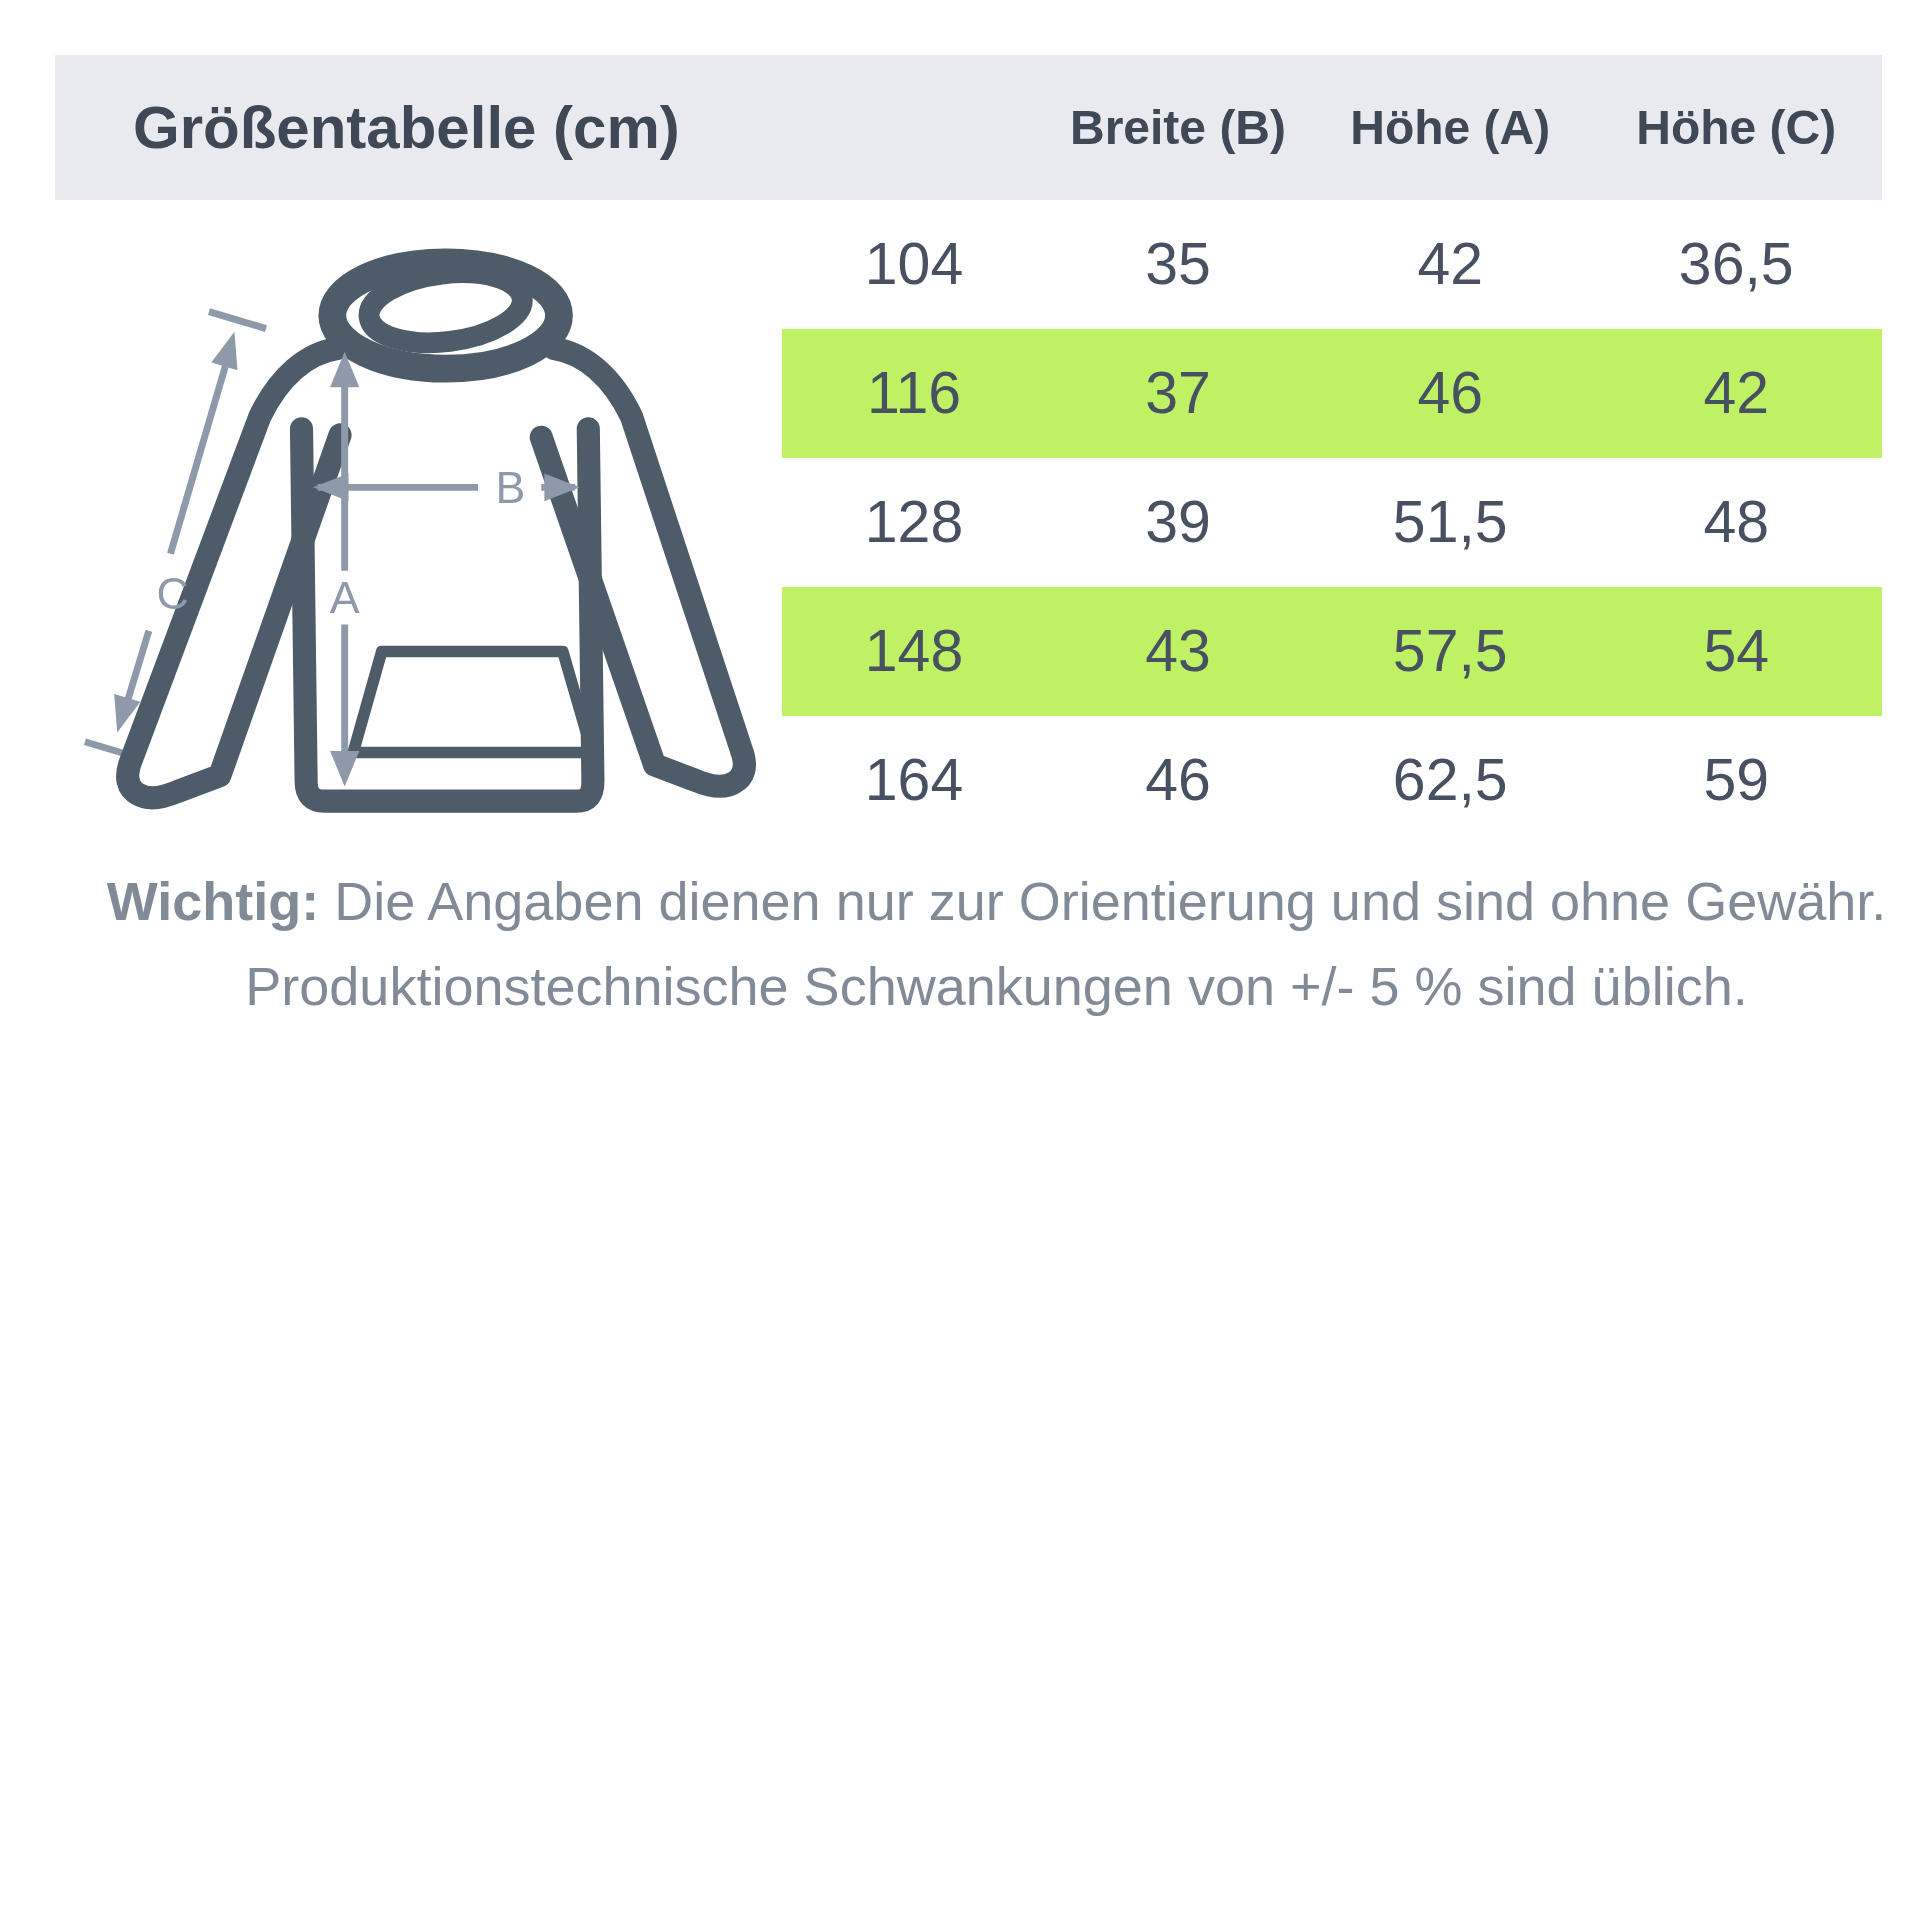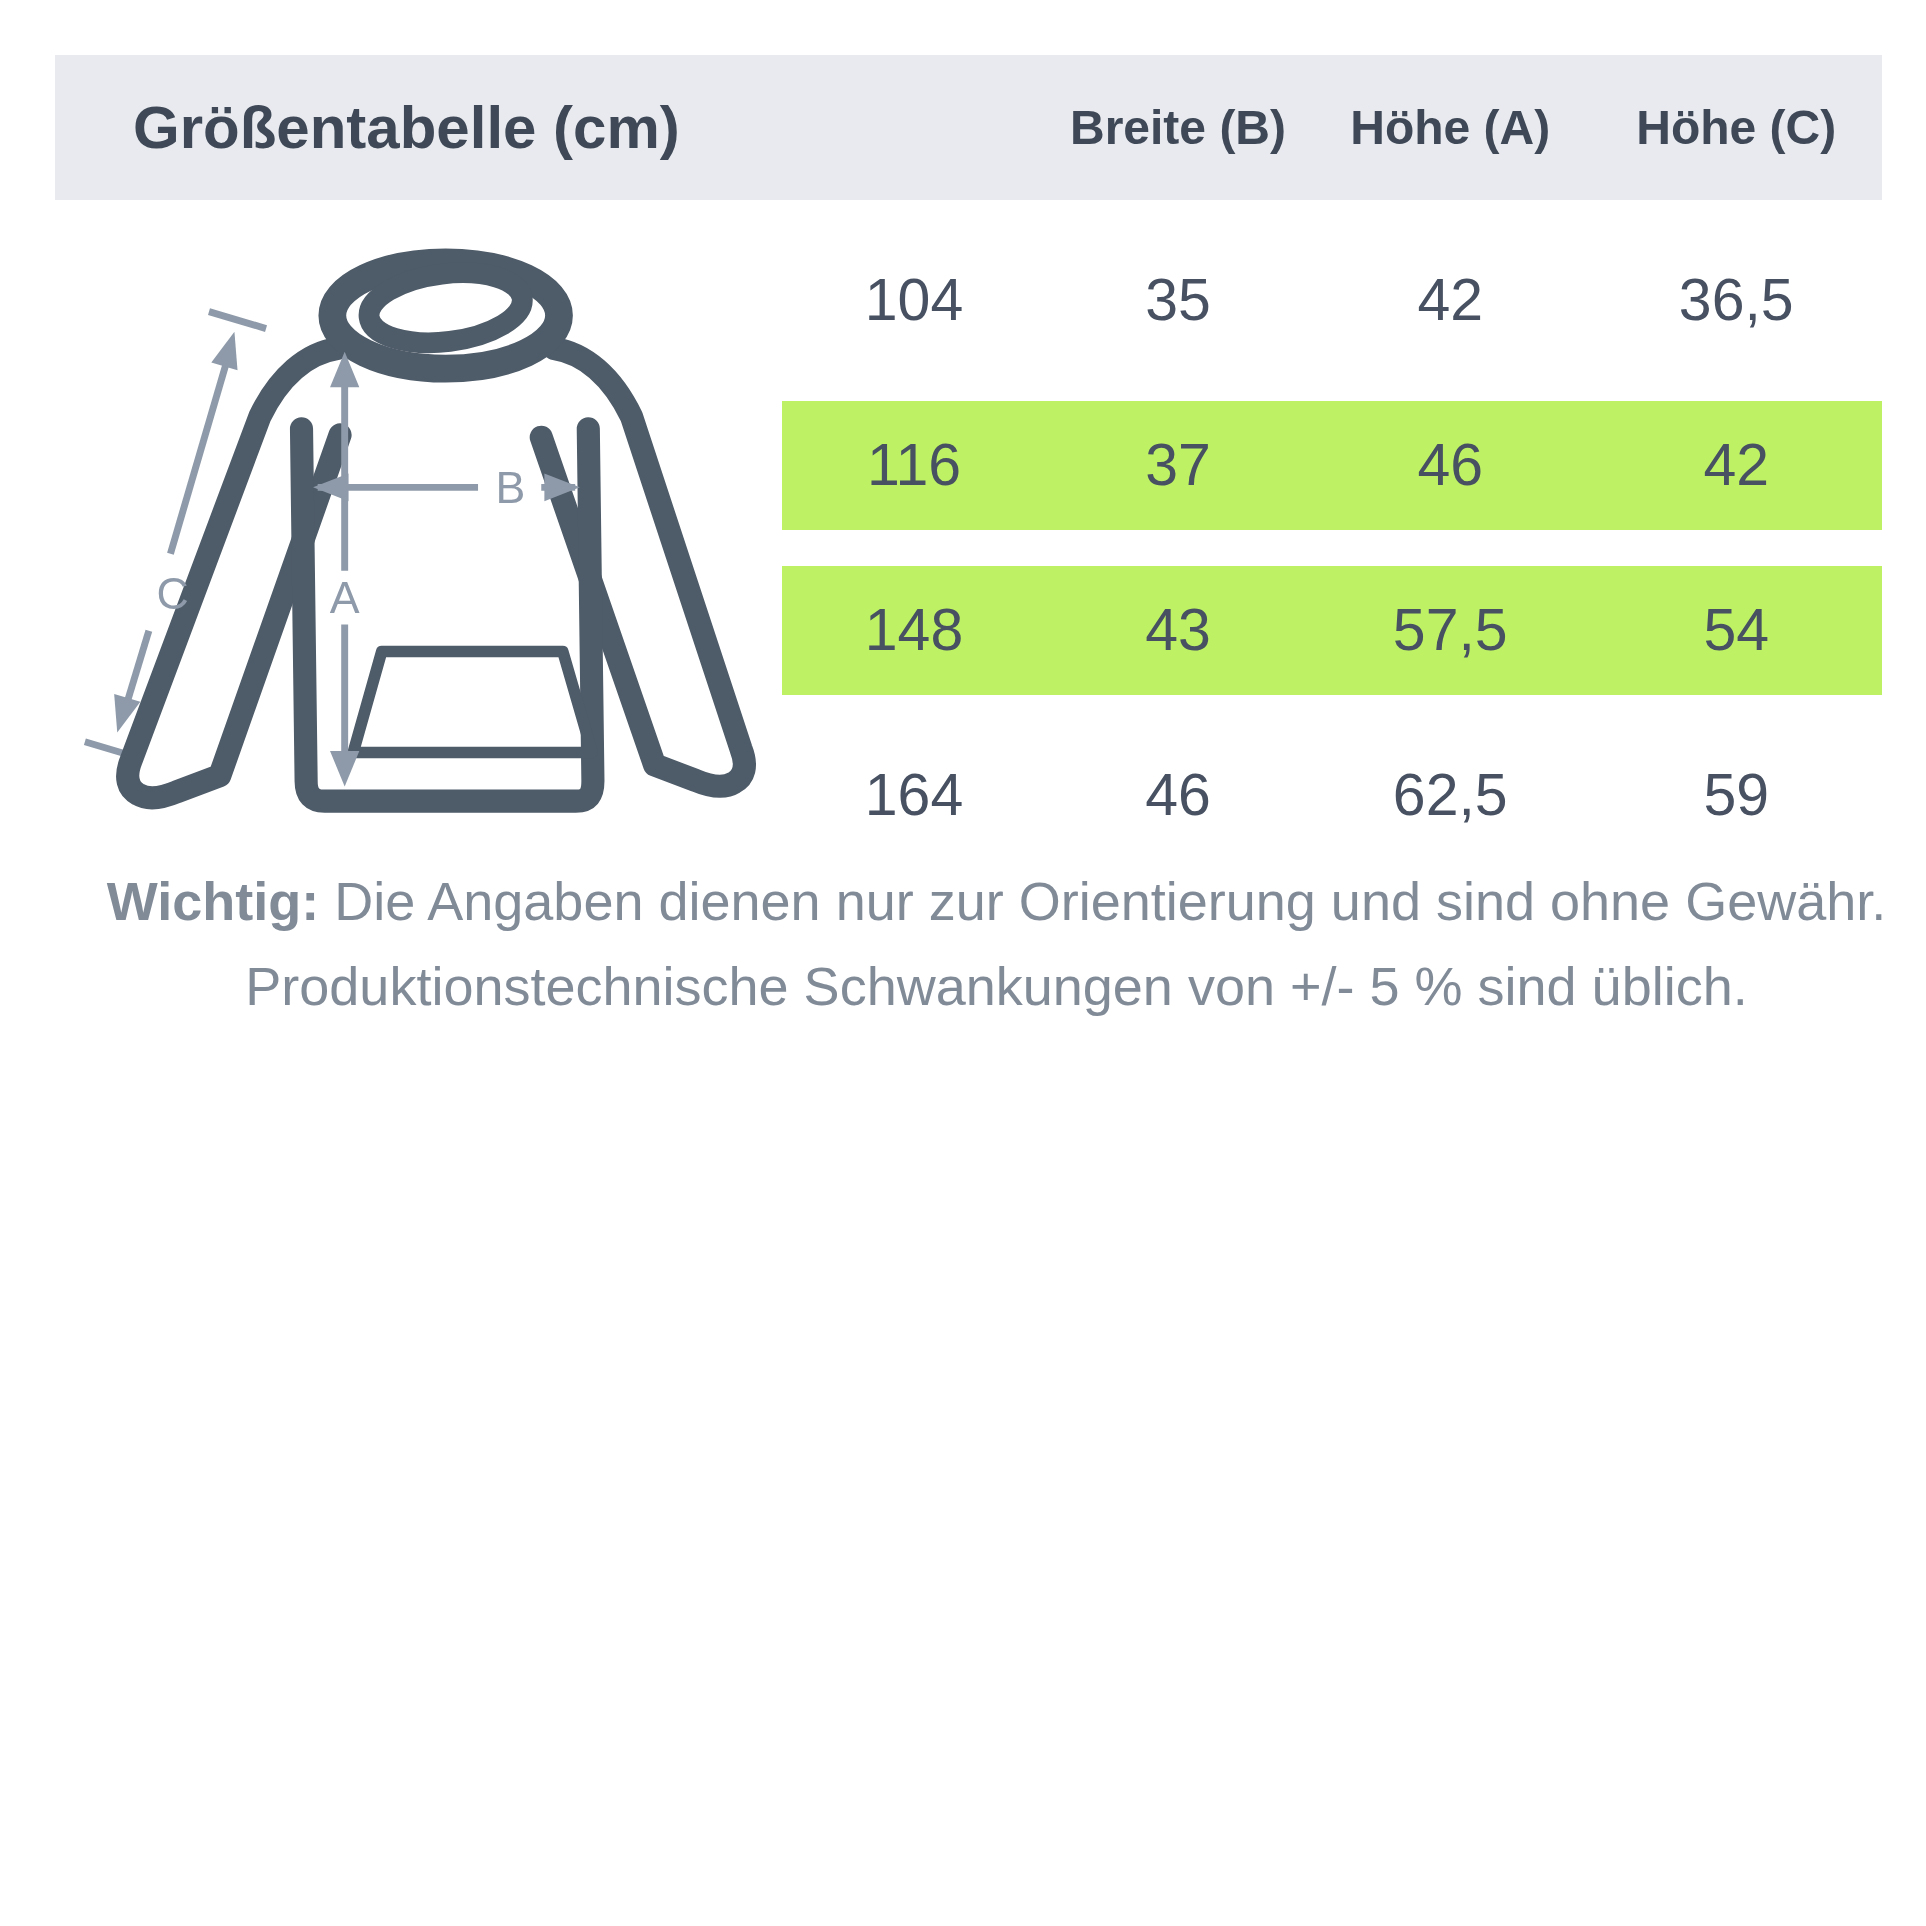--- a/index.html
+++ b/index.html
@@ -44,21 +44,20 @@
 
   
   .rows {
     position: absolute;
     left: 782px; top: 200px;
     width: 1100px;
   }
   .trow {
     display: flex;
     height: 129px;
-    margin-top: 36px;
   }
   .trow.striped { background: #bef264; }
   .tcell {
     line-height: 129px;
     font-size: 59px;
     color: #475162;
     text-align: center;
     white-space: nowrap;
   }
   .c1 { width: 24%; }
@@ -104,20 +103,26 @@
       <div class="tcell c1">104</div>
       <div class="tcell c2">35</div>
       <div class="tcell c3">42</div>
       <div class="tcell c4">36,5</div>
     </div>
     <div class="trow striped">
       <div class="tcell c1">116</div>
       <div class="tcell c2">37</div>
       <div class="tcell c3">46</div>
       <div class="tcell c4">42</div>
+    </div>
+    <div class="trow">
+      <div class="tcell c1">128</div>
+      <div class="tcell c2">39</div>
+      <div class="tcell c3">51,5</div>
+      <div class="tcell c4">48</div>
     </div>
     <div class="trow striped">
       <div class="tcell c1">148</div>
       <div class="tcell c2">43</div>
       <div class="tcell c3">57,5</div>
       <div class="tcell c4">54</div>
     </div>
     <div class="trow">
       <div class="tcell c1">164</div>
       <div class="tcell c2">46</div>

